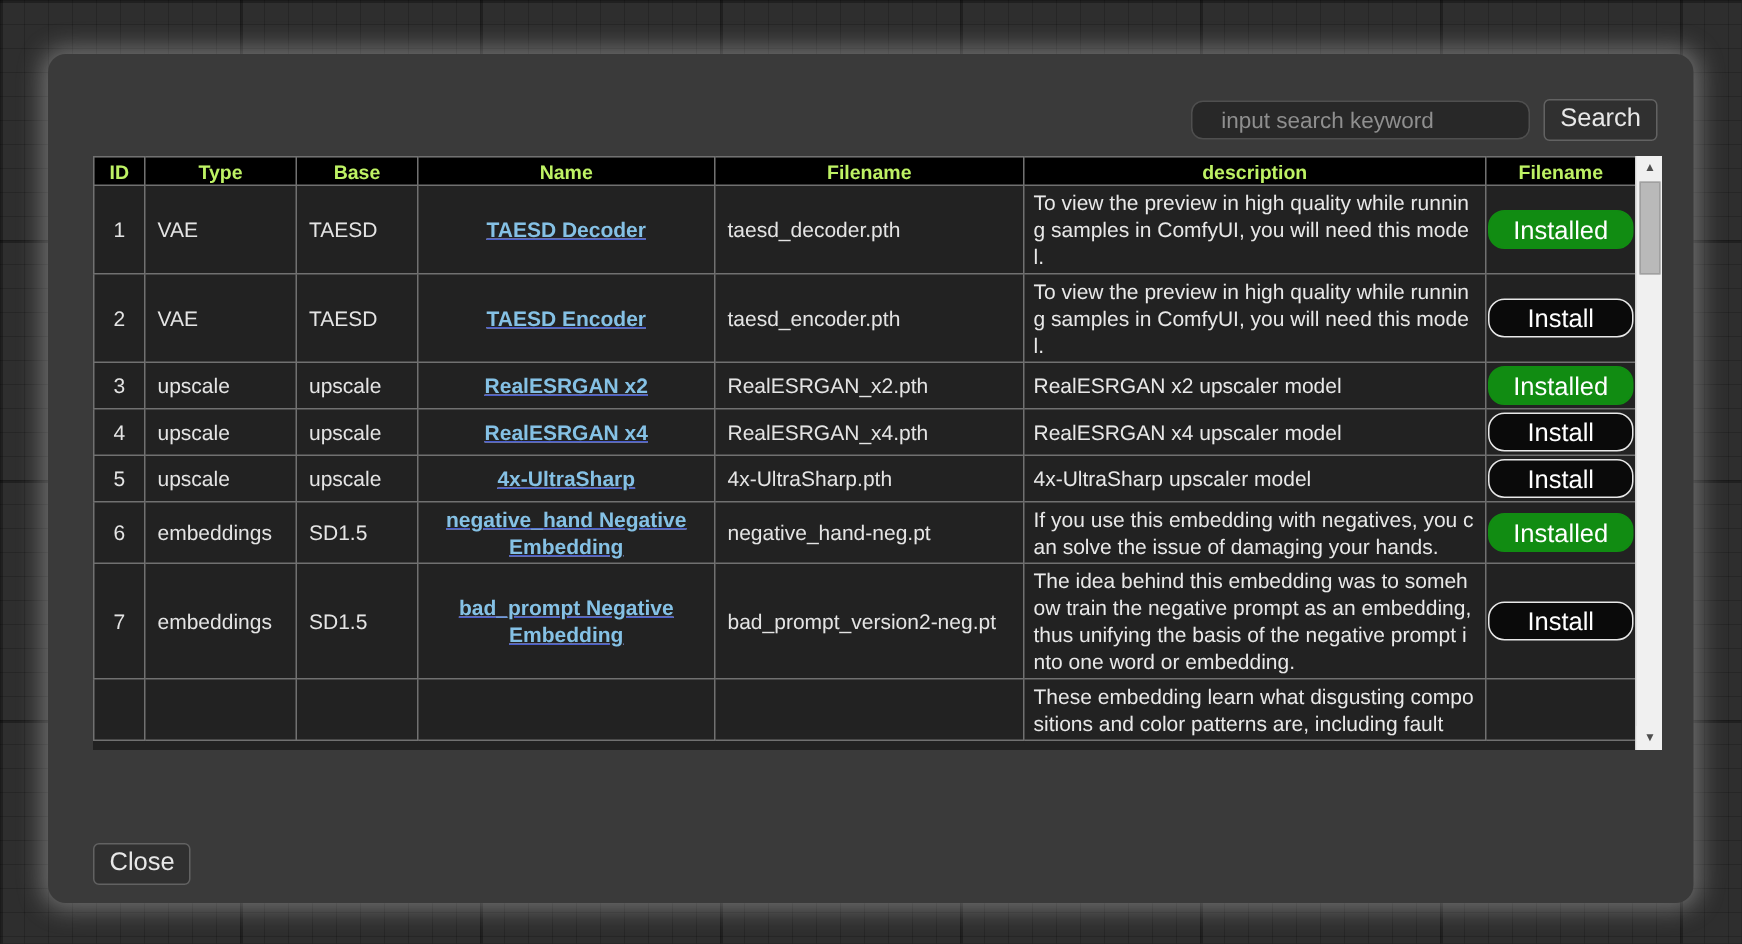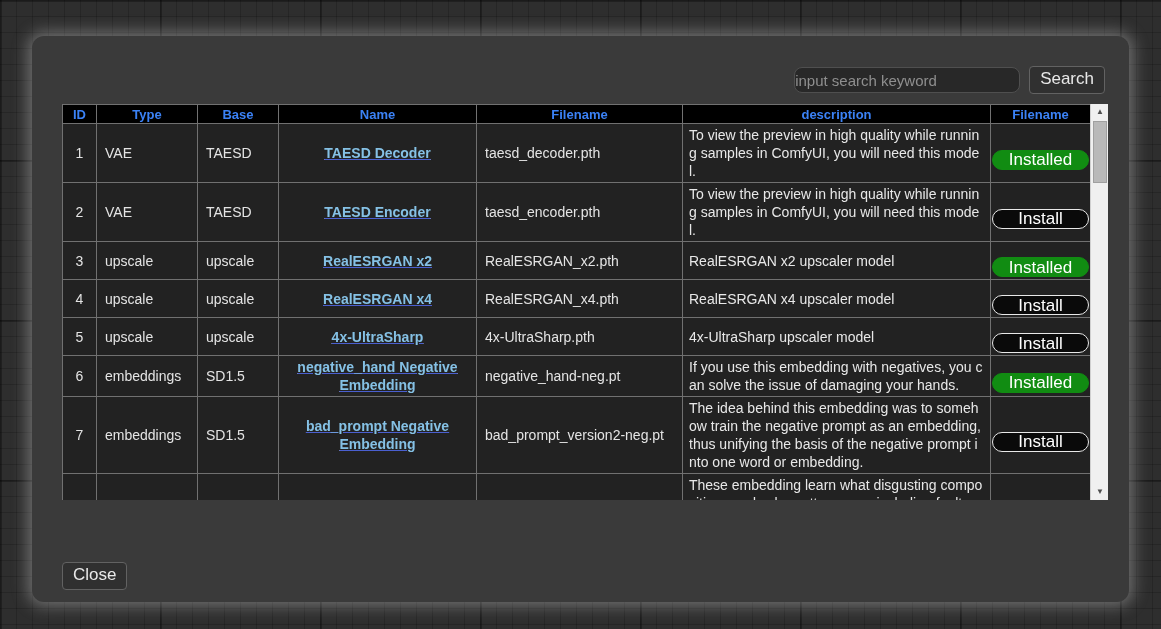--- a/index.html
+++ b/index.html
@@ -28,56 +28,56 @@
     display: flex; align-items: center; padding: 0 12px 0 14px; cursor: default;
   }
   .filter-select .lbl { flex: 1 1 auto; }
   .chev {
     width: 8px; height: 8px; border-right: 2px solid #e0e0e0; border-bottom: 2px solid #e0e0e0;
     transform: rotate(45deg) translateY(-2px); display: inline-block;
   }
   .spacer { flex: 1 1 auto; }
   .search-input {
     width: 226px; height: 26px; background: #282828; color: #fef9c3;
-    border: 1px solid #4f4f4f; border-radius: 8px; font-size: 15px; padding: 0 0;
+    border: 1px solid #4f4f4f; border-radius: 8px; font-size: 15px; padding: 0 19px;
     font-family: "Liberation Sans", sans-serif;
   }
   .search-input::placeholder { color: #8f8f8f; }
   .btn-plain {
     background: #303030; color: #e8e8e8; border: 1px solid #626262; border-radius: 4px;
     font-size: 17px; padding: 1px 10px 3px 10px; height: 28px;
     font-family: "Liberation Sans", sans-serif; cursor: pointer;
   }
   .search-btn { margin-left: 9px; margin-right: 4px; }
   .table-viewport {
     position: relative; width: 1046px; height: 396px; overflow: hidden;
     background: #222222;
   }
   table { border-collapse: collapse; table-layout: fixed; width: 1028px; }
   th, td { border: 1px solid #717171; }
   th {
-    background: #000000; color: #3b82f6; font-size: 13px; font-weight: bold;
+    background: #000000; color: #bef264; font-size: 13px; font-weight: bold;
     height: 19px; text-align: center; padding: 0 2px;
   }
   td {
     background: #222222; color: #e4e4e4; font-size: 14px; line-height: 18px;
     padding: 2px 8px; vertical-align: middle;
   }
   td.c-id { text-align: center; padding: 2px 2px; }
   td.c-name { text-align: center; padding: 2px 6px; text-decoration: underline; }
   td.c-desc { padding: 2px 6px; word-break: break-all; color: #e8e8e8; }
   td.c-download { text-align: center; padding: 2px 1px; }
   a.model-link {
     color: #85c1e5; font-weight: bold; text-decoration: underline;
     text-decoration-color: #4a5fd0;
   }
   .btn-install {
-    display: inline-block; width: 97px; height: 20px; border-radius: 11px;
+    display: inline-block; width: 97px; height: 26px; border-radius: 11px;
     font-size: 17px; color: #ffffff; font-family: "Liberation Sans", sans-serif;
-    cursor: pointer; line-height: 1; margin-top: 13px;
+    cursor: pointer; line-height: 1;
   }
   .btn-install.state-install { background: #0a0a0a; border: 1px solid #e8e8e8; }
   .btn-install.state-installed { background: #118c12; border: 1px solid #118c12; }
   .fake-scrollbar {
     position: absolute; right: 0; top: 0; width: 18px; height: 396px;
     background: #f0f0f0; border-left: 1px solid #d0d0d0;
   }
   .sb-arrow {
     position: absolute; left: 0; width: 18px; height: 16px; color: #4e4e4e;
     font-size: 8px; text-align: center; line-height: 16px; cursor: pointer;

